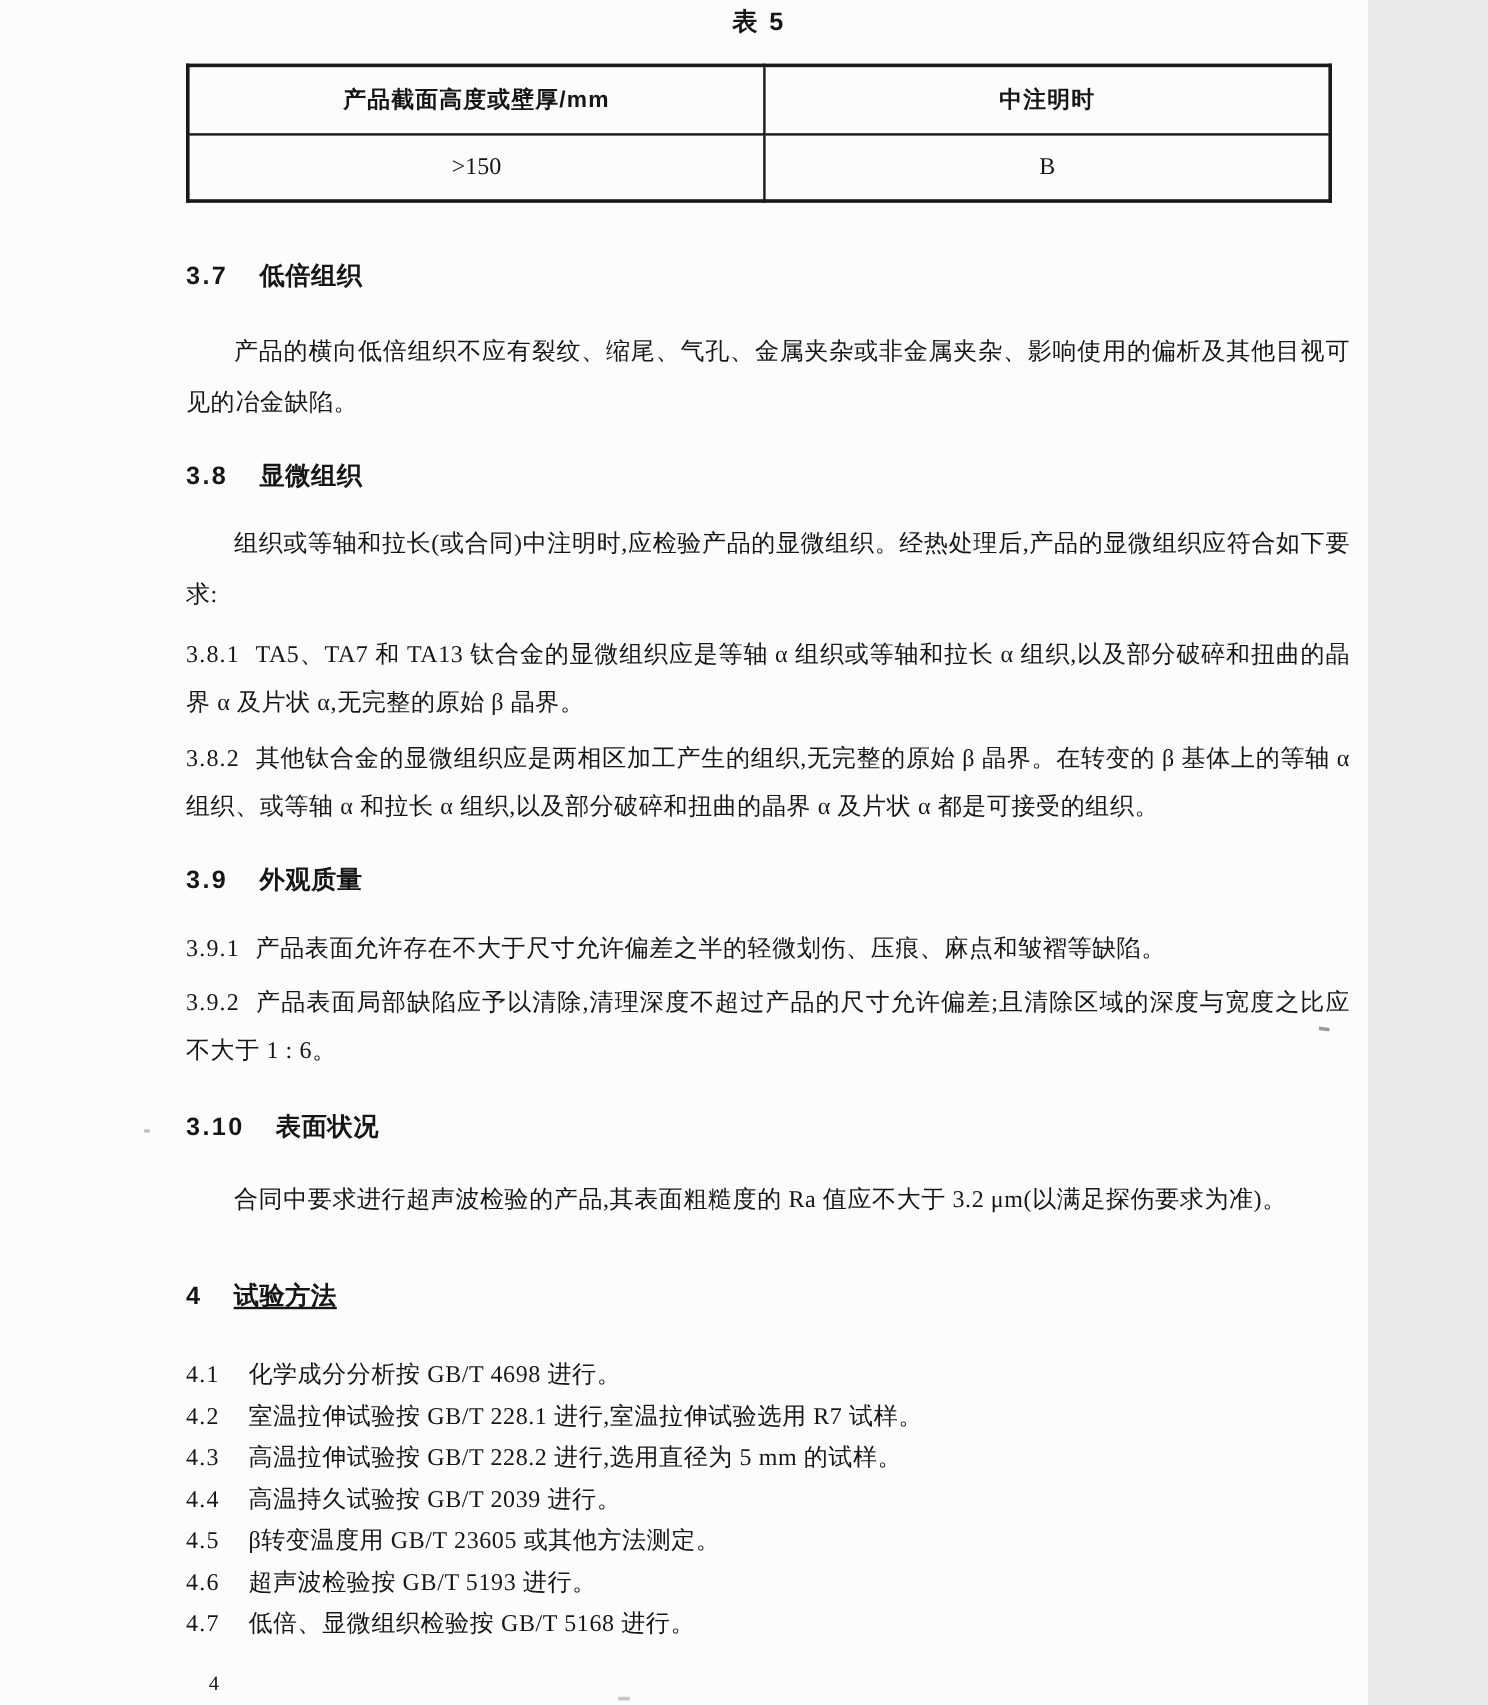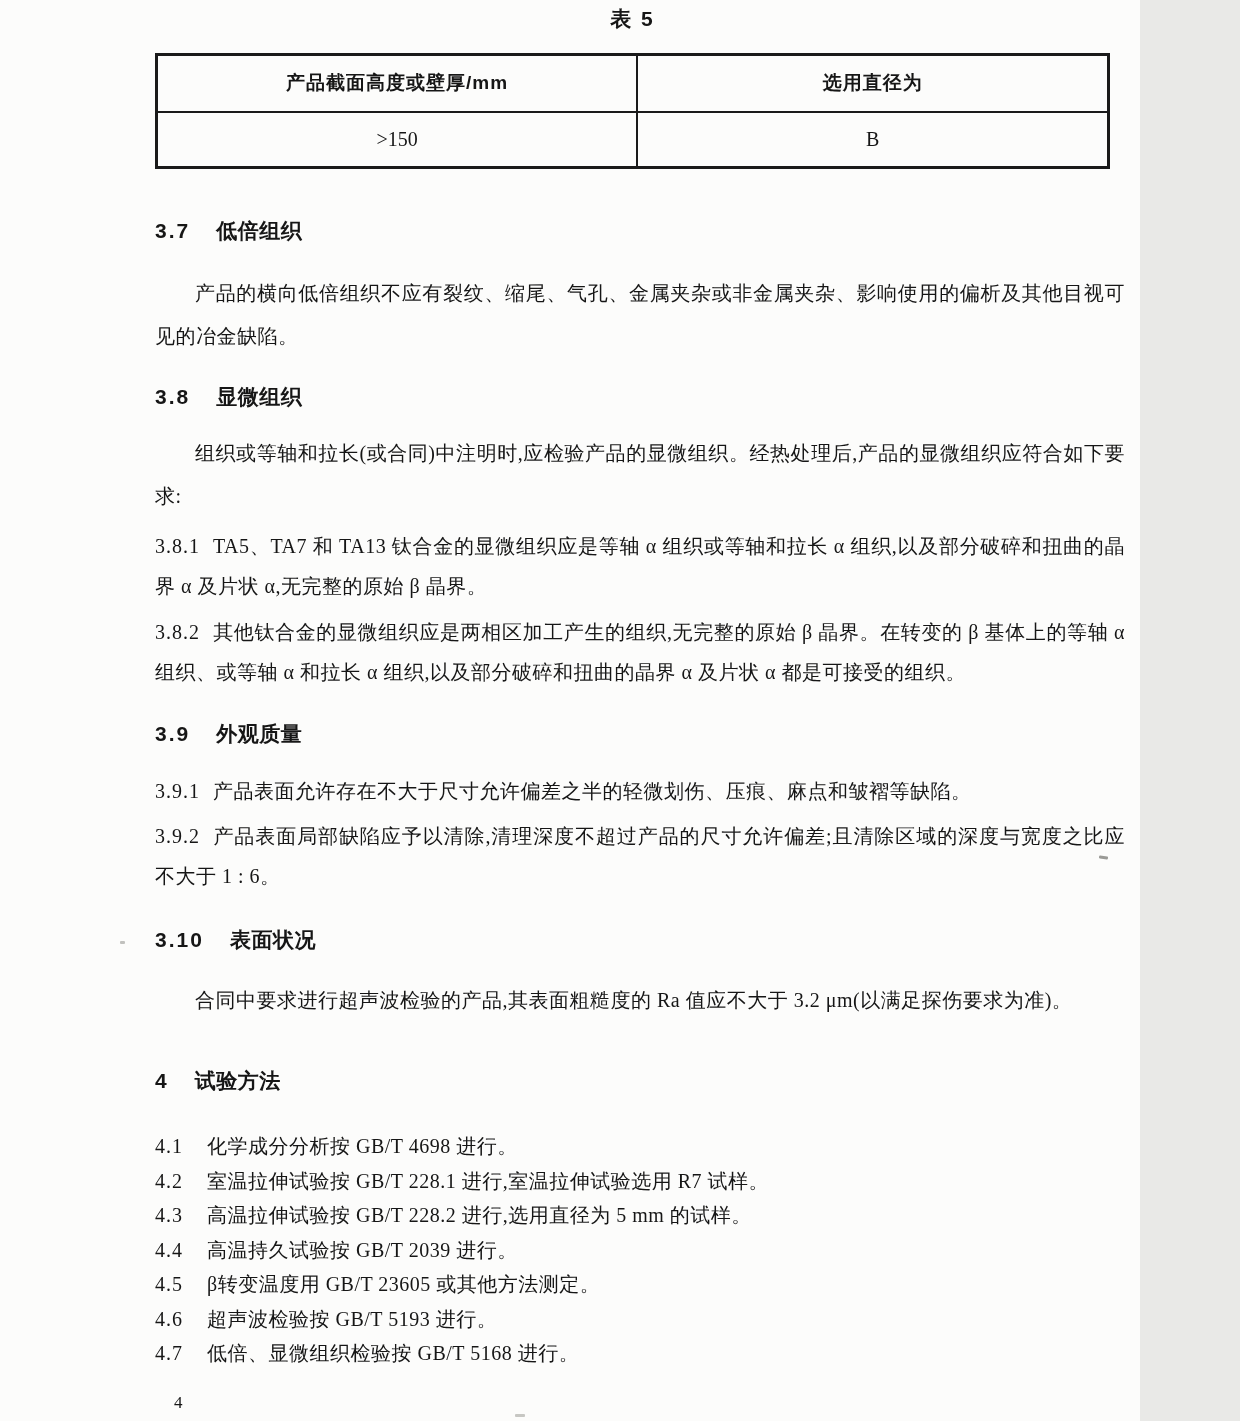--- a/index.html
+++ b/index.html
@@ -109,21 +109,21 @@
   #p-3-7   { margin-top: 29px; }
   #h-3-8   { margin-top: 27px; }
   #p-3-8   { margin-top: 23px; }
   #p-3-8-1 { margin-top: 8px; }
   #p-3-8-2 { margin-top: 6px; }
   #h-3-9   { margin-top: 30px; }
   #p-3-9-1 { margin-top: 25px; }
   #p-3-9-2 { margin-top: 5px; }
   #h-3-10  { margin-top: 32px; }
   #p-3-10  { margin-top: 27px; }
-  #h-4     { margin-top: 47px; }
+  #h-4     { margin-top: 47px; text-decoration: underline; }
   #methods { margin-top: 36px; }
 
   .page-number {
     position: absolute;
     left: 174px;
     bottom: 8px;
     font-size: 17px;
   }
 
   
@@ -140,21 +140,21 @@
   <div class="table-caption">表 5</div>
 
   <table class="spec-table">
     <colgroup>
         <col class="c1">
         <col class="c2">
       </colgroup>
     <thead>
       <tr>
         <th>产品截面高度或壁厚/mm</th>
-        <th>选用直径为</th>
+        <th>中注明时</th>
       </tr>
     </thead>
     <tbody>
       <tr>
         <td>&gt;150</td>
         <td>B</td>
       </tr>
     </tbody>
   </table>
 

